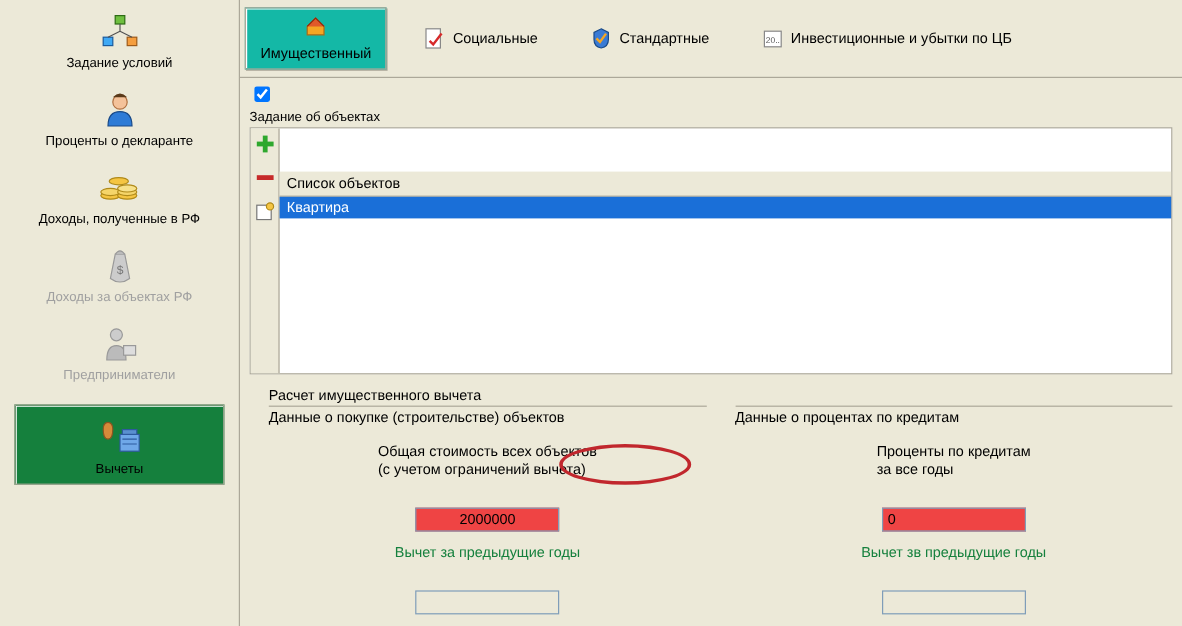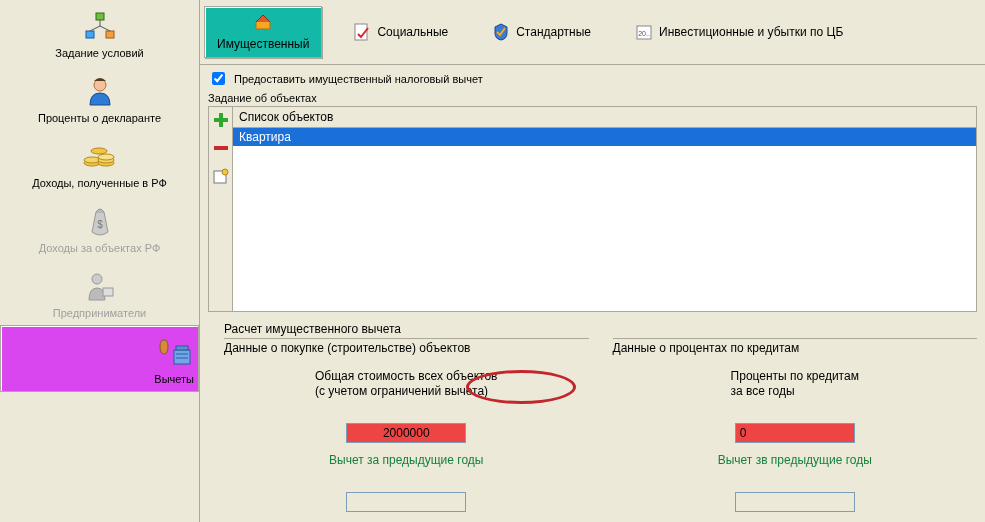--- a/index.html
+++ b/index.html
@@ -23,24 +23,23 @@
   .sidebar-item {
     display: flex;
     flex-direction: column;
     align-items: center;
     padding: 8px 4px 6px;
     cursor: pointer;
     text-align: center;
   }
   .sidebar-item.selected {
     border: 1px solid #aca899;
-    background: #d946ef;
+    background: #15803d;
     box-shadow: inset 1px 1px #fff;
-    margin: 0;
-    align-items: flex-end;
+    margin: 12px;
   }
   .sidebar-item.disabled { color: #a0a0a0; }
   .sidebar-icon {
     width: 40px; height: 36px;
     display:flex; align-items:center; justify-content:center;
     margin-bottom:3px;
   }
   .main {
     flex: 1;
     display: flex;
@@ -96,20 +95,21 @@
   }
   .obj-list {
     flex:1;
     position:relative;
   }
   .obj-header {
     background:#ece9d8;
     border-bottom:1px solid #aca899;
     padding:3px 6px;
     font-size:12px;
+    margin-top:36px;
   }
   .obj-row {
     padding:2px 6px;
     background:#1a6fd8;
     color:#fff;
     font-size:12px;
   }
   .calc-area {
     margin: 10px 8px 0 24px;
   }
@@ -269,21 +269,20 @@
             <rect x="2" y="3" width="14" height="13" fill="#fff" stroke="#888"></rect>
             <text x="9" y="13" text-anchor="middle" font-size="7" fill="#555">20..</text>
           </svg>
       </span>
       <span>Инвестиционные и убытки по ЦБ</span>
     </div>
   </div>
 
   <div class="check-row">
     <input type="checkbox" checked="" style="">
-    <span>Предоставить имущественный налоговый вычет</span>
   </div>
 
   <div class="group-label">Задание об объектах</div>
 
   <div class="obj-area">
     <div class="obj-tools">
       <span class="icon-btn">
         <svg width="16" height="16" viewBox="0 0 16 16">
             <rect x="6" y="1" width="4" height="14" fill="#2ea82e"></rect>
             <rect x="1" y="6" width="14" height="4" fill="#2ea82e"></rect>

